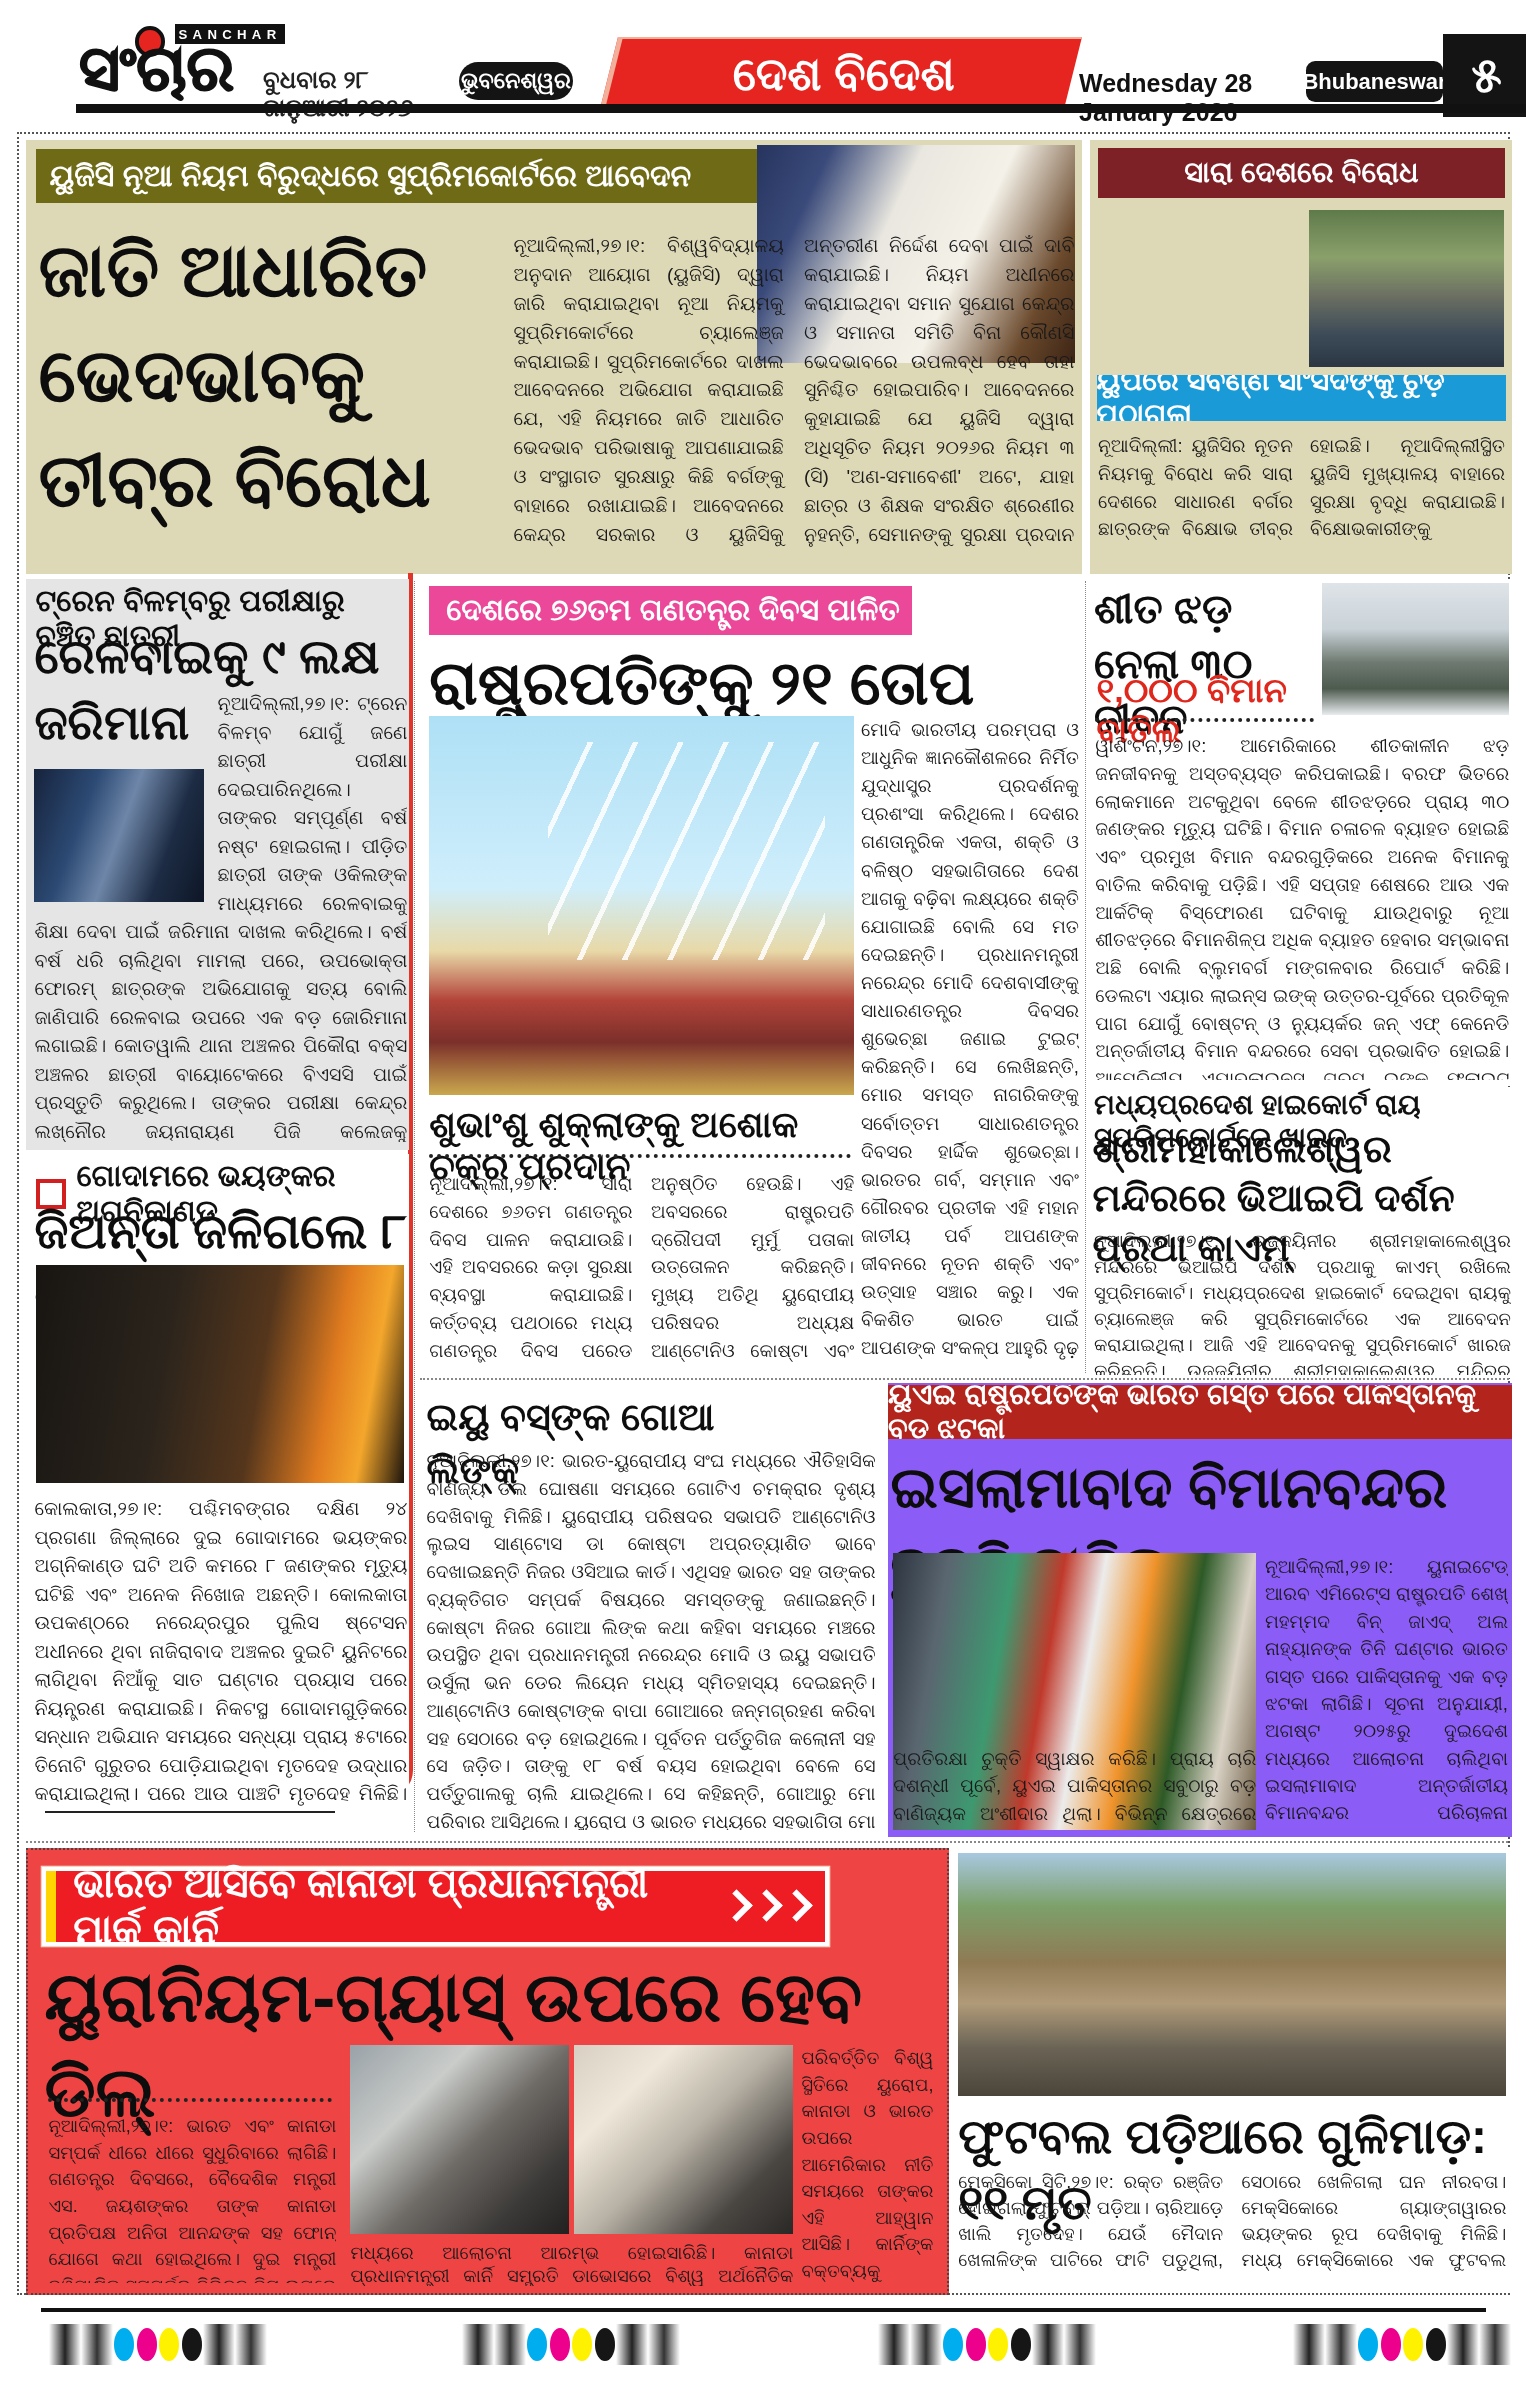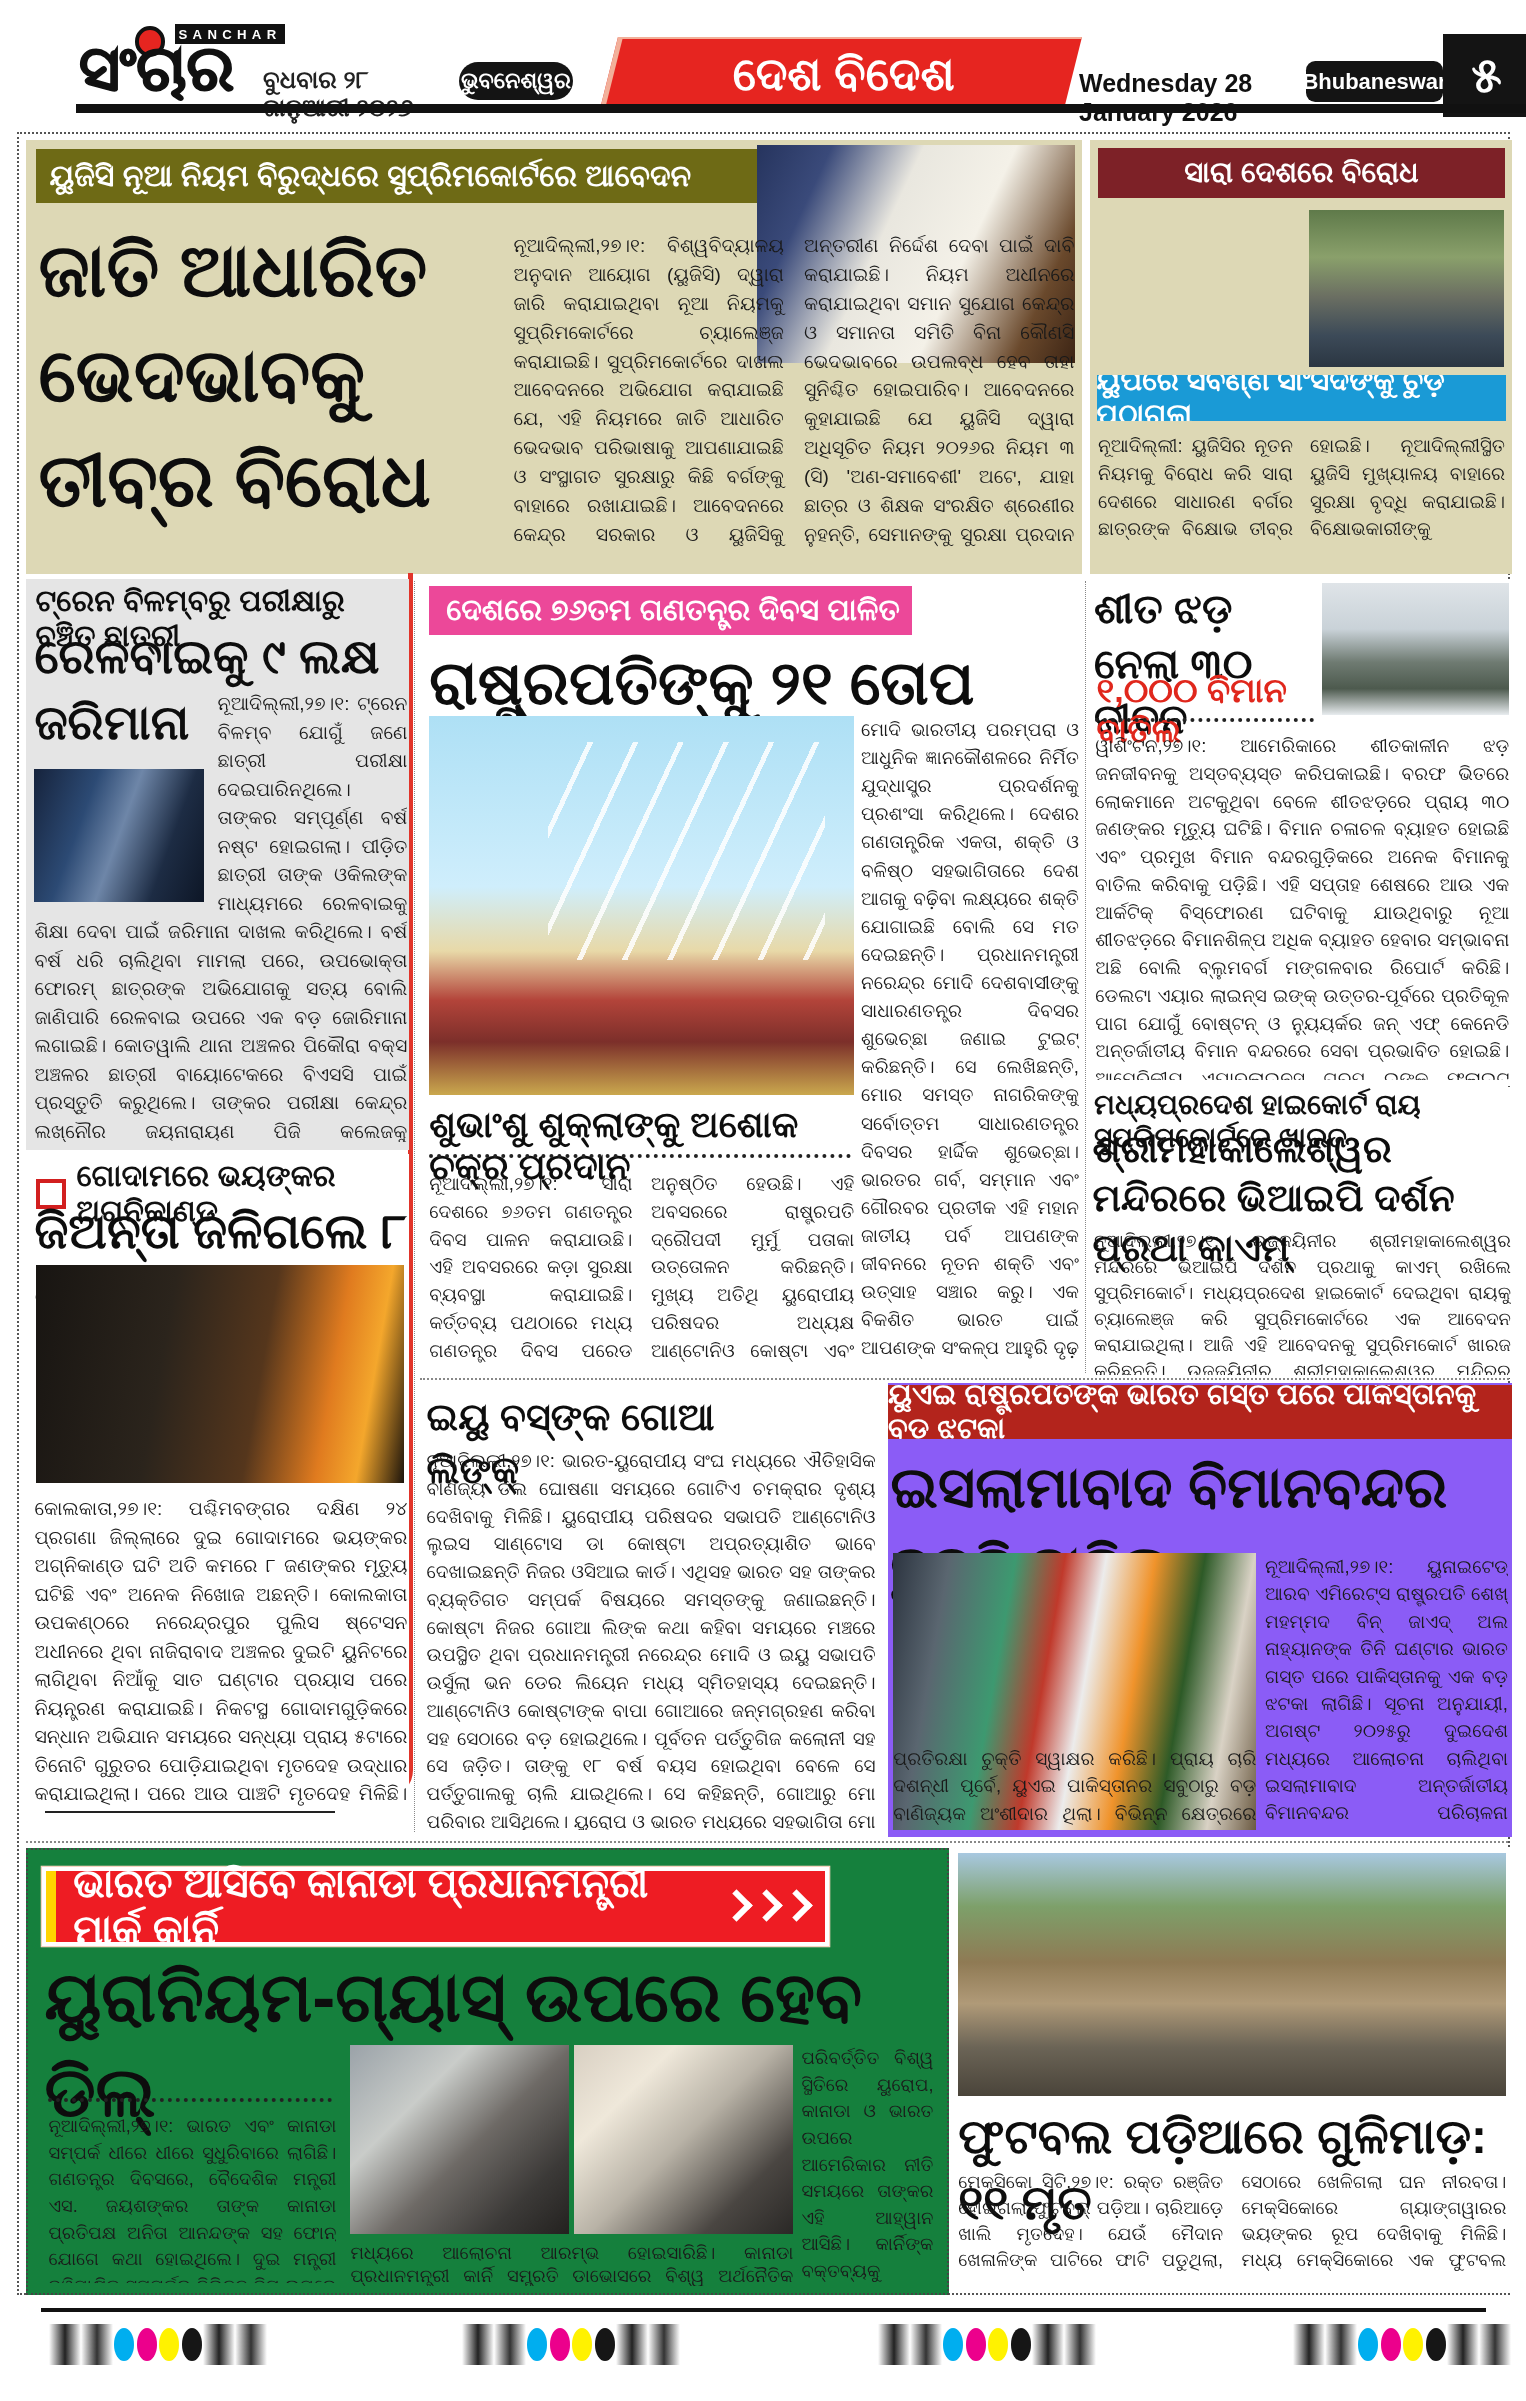--- a/index.html
+++ b/index.html
@@ -152,21 +152,21 @@
     <div class="kicker" style="position:absolute;left:0;top:2px;width:624px;height:54px;background:#b3241c;font-size:29px;justify-content:center;">
       <span>ୟୁଏଇ ରାଷ୍ଟ୍ରପତିଙ୍କ ଭାରତ ଗସ୍ତ ପରେ ପାକିସ୍ତାନକୁ ବଡ଼ ଝଟକା</span>
       </div>
     <div class="headline" style="position:absolute;left:2.6px;top:65px;width:620px;font-size:57px;">ଇସଲାମାବାଦ ବିମାନବନ୍ଦର ଚୁକ୍ତି ବାତିଲ</div>
     <div class="photo abs" style="left:5.3px;top:170px;width:363px;height:277px;
                 background:linear-gradient(100deg,#2c3440 0%,#5a6670 14%,#3d9970 30%,#c0392b 42%,#ececec 52%,#f0932b 64%,#2d5a27 76%,#d9d2c5 88%,#6b5a42 100%);"></div>
     <div class="body-text" style="position:absolute;left:377px;top:170px;width:243px;height:277px;font-size:18.5px;line-height:1.48;">ନୂଆଦିଲ୍ଲୀ,୨୭।୧: ୟୁନାଇଟେଡ୍ ଆରବ ଏମିରେଟ୍ସ ରାଷ୍ଟ୍ରପତି ଶେଖ୍ ମହମ୍ମଦ ବିନ୍ ଜାଏଦ୍ ଅଲ ନାହ୍ୟାନଙ୍କ ତିନି ଘଣ୍ଟାର ଭାରତ ଗସ୍ତ ପରେ ପାକିସ୍ତାନକୁ ଏକ ବଡ଼ ଝଟକା ଲାଗିଛି। ସୂଚନା ଅନୁଯାୟୀ, ଅଗଷ୍ଟ ୨୦୨୫ରୁ ଦୁଇଦେଶ ମଧ୍ୟରେ ଆଲୋଚନା ଚାଲିଥିବା ଇସଲାମାବାଦ ଅନ୍ତର୍ଜାତୀୟ ବିମାନବନ୍ଦର ପରିଚାଳନା ପ୍ରସ୍ତାବକୁ ବାତିଲ କରିଦେଇଛି ୟୁଏଇ। ପାକିସ୍ତାନୀ ଖବର କାଗଜ ଏକ୍ସପ୍ରେସ୍ ଟ୍ରିବ୍ୟୁନ୍ ଖବର ପ୍ରକାଶ କରିଛି ଯେ, ଡିଲ୍ ବାତିଲ କରାଯାଇଥିବା ନେଇ ସୂଚନା ମିଳିଛି। କିନ୍ତୁ ଡିଲ୍ ବାତିଲ ହେବା ପଛରେ ପ୍ରକୃତ କାରଣ କ'ଣ ତାହା ସ୍ପଷ୍ଟ ହୋଇପାରିନାହିଁ। ତେବେ ୟୁଏଇ ଏବଂ ସାଉଦି ଆରବ ମଧ୍ୟରେ ବୃଦ୍ଧି ପାଉଥିବା ଉତ୍ତେଜନା ସହିତ ଏହି ନିଷ୍ପତ୍ତିର ସାମଞ୍ଜସ୍ୟ କଥା ଚର୍ଚ୍ଚା ହେଉଛି। ଏକଦା ଘନିଷ୍ଠ ଉପସାଗରୀୟ ସହଯୋଗୀ, ରିୟାଦ ଏବଂ ଆବୁଧାବି ଏବେ ୟେମେନରେ ପ୍ରତିଦ୍ୱନ୍ଦ୍ୱୀ ଗୋଷ୍ଠୀକୁ ସମର୍ଥନ କରିବାକୁ ଯାଇ ଏକ ବିଚିତ୍ର ସ୍ଥିତିର ସମ୍ମୁଖୀନ ହେଉଛନ୍ତି। ଇସଲାମାବାଦ ରିୟାଦ ସହିତ ଏକ ପ୍ରତିରକ୍ଷା ଚୁକ୍ତି ସ୍ୱାକ୍ଷର କରିଛି।</div>
     <div class="body-text" style="position:absolute;left:5.3px;top:362px;width:363px;height:88px;font-size:18.5px;line-height:1.48;column-count:1;">ପ୍ରତିରକ୍ଷା ଚୁକ୍ତି ସ୍ୱାକ୍ଷର କରିଛି। ପ୍ରାୟ ଚାରି ଦଶନ୍ଧୀ ପୂର୍ବେ, ୟୁଏଇ ପାକିସ୍ତାନର ସବୁଠାରୁ ବଡ଼ ବାଣିଜ୍ୟକ ଅଂଶୀଦାର ଥିଲା। ବିଭିନ୍ନ କ୍ଷେତ୍ରରେ ହଜାର ହଜାର ପାକିସ୍ତାନୀ ଶ୍ରମିକଙ୍କୁ ନିଯୁକ୍ତି ଦେଇଥିଲା। ଦୁଇ ଦେଶ ପ୍ରତିରକ୍ଷା, ଶକ୍ତି ଏବଂ ନିବେଶ ପଦକ୍ଷେପରେ ମଧ୍ୟ ସହଯୋଗ କରିଥିଲେ। କିନ୍ତୁ ସମୟ ସହିତ ସୁରକ୍ଷା ସମସ୍ୟା, ଲାଇସେନ୍ସ ବିବାଦ ଏବଂ ପାକିସ୍ତାନର ପୁରୁଣା ଭିତ୍ତିଭୂମି ଯୋଗୁଁ ସମ୍ପର୍କ ଖରାପ ହୋଇଛି। ରାଜନୈତିକ ହସ୍ତକ୍ଷେପ ଦ୍ୱାରା ଦୁର୍ବଳ ଶାସନ ଏବଂ କୁପରିଚାଳନା, ପାକିସ୍ତାନର ରାଷ୍ଟ୍ରାୟତ୍ତ ଉଦ୍ୟୋଗଗୁଡ଼ିକରେ ବିପୁଳ କ୍ଷତି ଘଟାଇଛି। ଫଳରେ କମ ଟଙ୍କାରେ ବିକ୍ରି ହୋଇଯାଉଛି ସରକାରୀ ଉଦ୍ୟୋଗ ଏବଂ କମ୍ପାନୀ। ଇସଲାମାବାଦ ଗତବର୍ଷ ପାକିସ୍ତାନ ଇଣ୍ଟରନ୍ୟାସନାଲ ଏୟାରଲାଇନ୍ସକୁ ଘରୋଇକରଣ କରିଥିଲା। ଆଫଗାନିସ୍ତାନ ସମେତ କଷ୍ଟକର ପରିସ୍ଥିତିରେ ବିମାନବନ୍ଦର ପରିଚାଳନା କରିବାରେ ୟୁଏଇର କ୍ଷମତା ସତ୍ତ୍ୱେ, ବିମାନବନ୍ଦର ପ୍ରକଳ୍ପରୁ ଓହରିଯିବା ପରେ ଇସଲାମାବାଦ ୟୁଏଇର ବିଶ୍ୱାସ ହରାଇଛି।</div>
   </div>
 
-  <div class="abs" style="left:26.4px;top:1848px;width:919px;height:443px;background:#15803d;border:2px dotted #444;">
+  <div class="abs" style="left:26.4px;top:1848px;width:919px;height:443px;background:#ef4444;border:2px dotted #444;">
     <div style="position:absolute;left:13.2px;top:17px;width:779px;height:71px;background:#ee1c23;border:4px solid #fff;
                 display:flex;align-items:center;box-shadow:0 0 0 1.3px #f6d3c0;">
       <span style="width:10.6px;height:71px;background:#ffd400;flex:none;margin-right:17px;"></span>
       <span style="color:#fff;font-weight:bold;font-size:40px;">ଭାରତ ଆସିବେ କାନାଡା ପ୍ରଧାନମନ୍ତ୍ରୀ ମାର୍କ କାର୍ନି</span>
       <span style="margin-left:auto;margin-right:17px;white-space:nowrap;">
         <span class="chev"></span>
         <span class="chev"></span>
         <span class="chev"></span>
       </span>
     </div>

